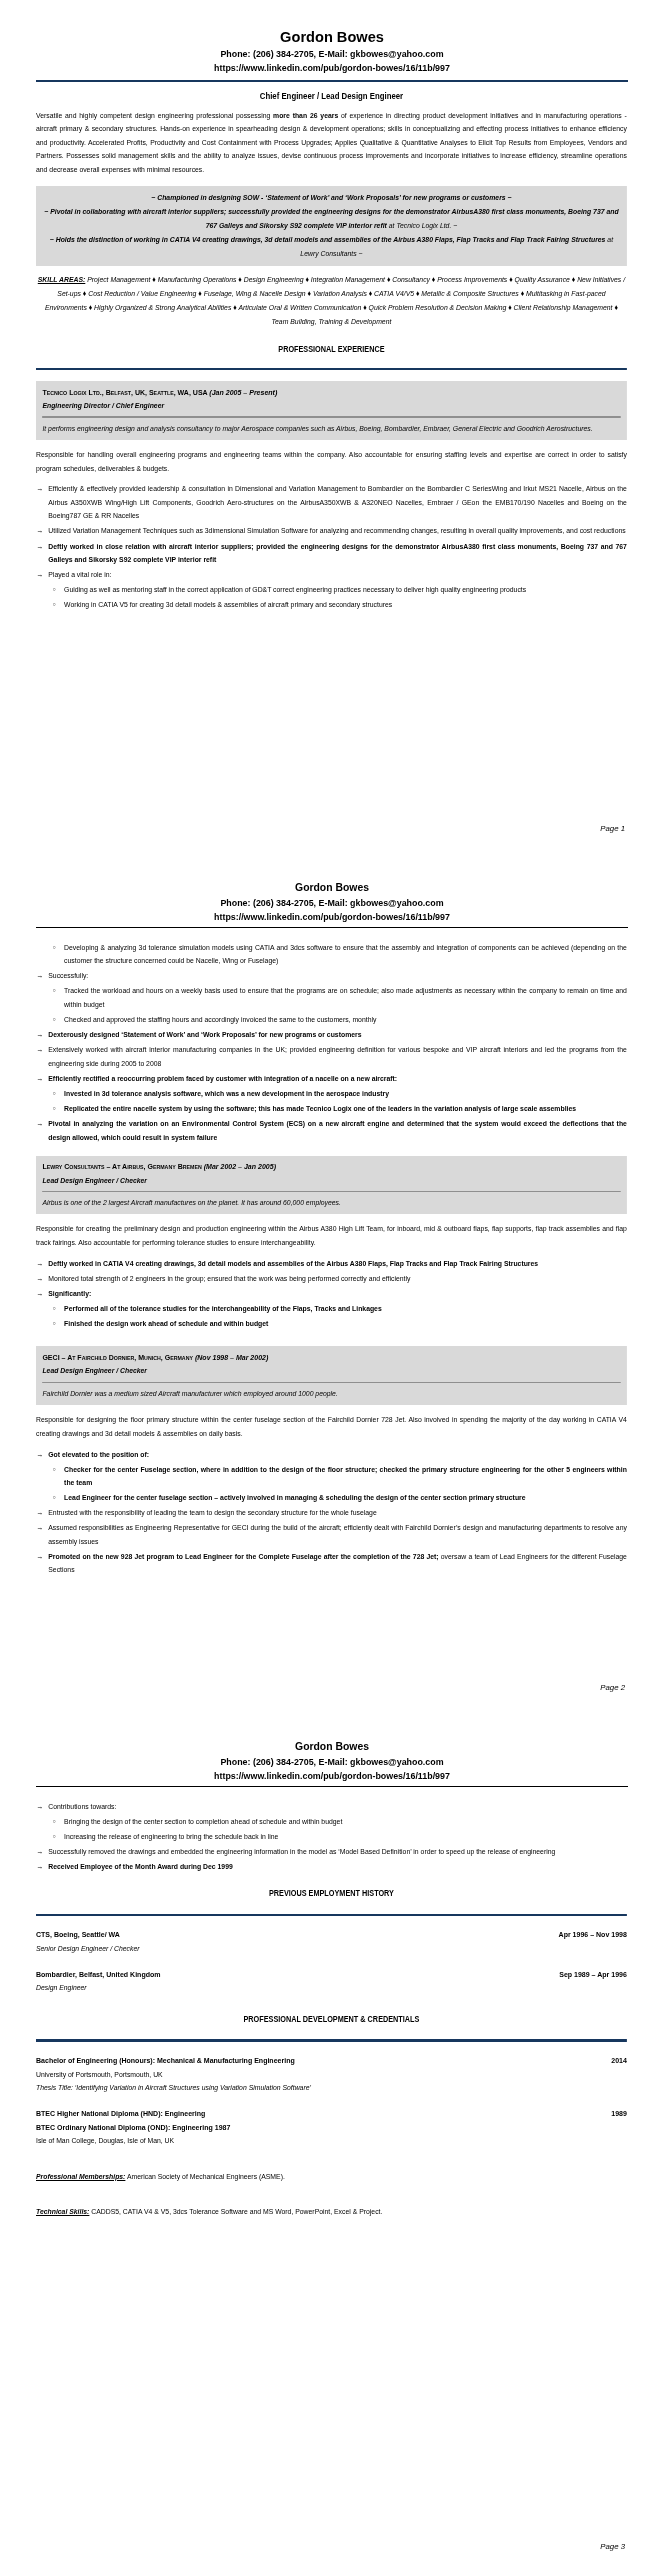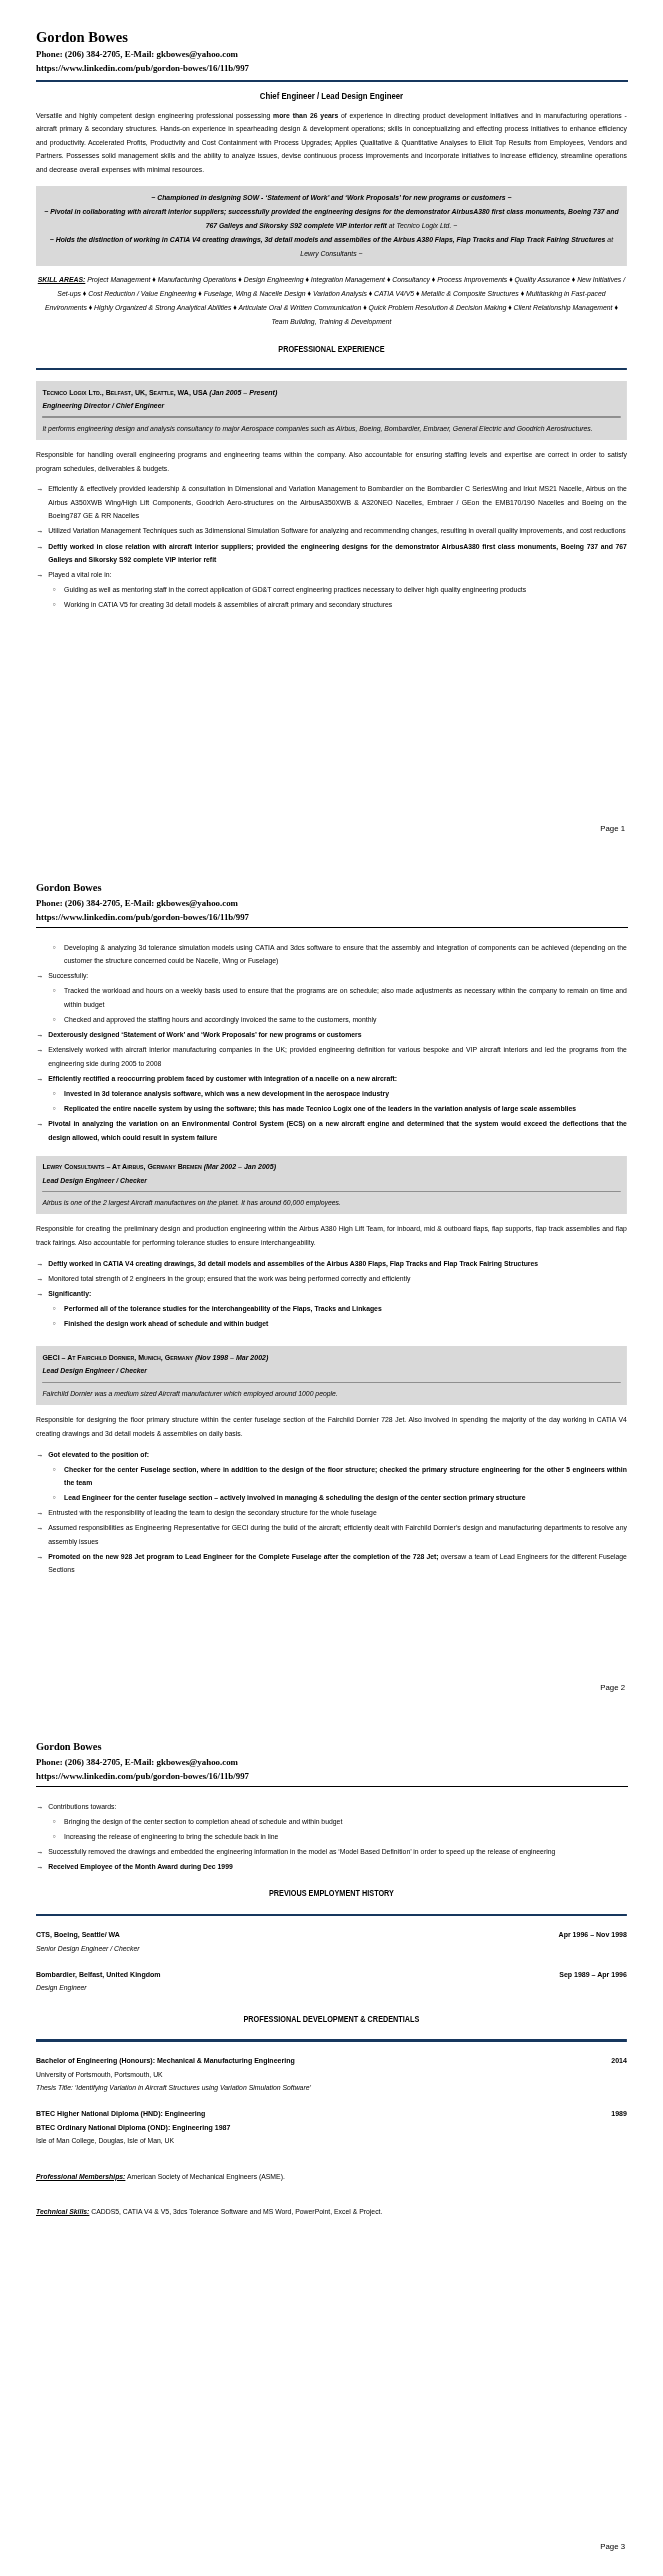--- a/index.html
+++ b/index.html
@@ -1,21 +1,21 @@
 <!DOCTYPE html>
 <html style="font-size:8.3px"><head>
 <meta charset="utf-8">
 <title>Resume Document</title>
 <style>
   html,body{margin:0;padding:0;background:#ffffff;}
   body{width:664px;color:#000;font-family:"Liberation Sans",sans-serif;}
   .page{position:relative;width:664px;height:859px;box-sizing:border-box;overflow:visible;background:#fff;}
 
   
-  .serif{font-family:Liberation Serif, serif;font-weight:bold;text-align:left;margin:0 36px;}
+  .serif{font-family:Liberation Sans, sans-serif;font-weight:bold;text-align:center;margin:0 36px;}
   .p1-name{font-size:14.6px;line-height:19px;padding-top:28px;}
   .p1-contact{font-size:8.9px;line-height:14px;}
   .p23-name{font-size:10.4px;line-height:14.6px;padding-top:22px;}
   .p23-contact{font-size:8.9px;line-height:14px;}
 
   .rule-navy{height:2.1px;background:#17375E;margin:5.2px 36px 0 36px;}
   .rule-black{height:1px;background:#000;margin:3.6px 36px 0 36px;}
 
   
   .condense{width:673px;transform:scaleX(0.878);transform-origin:0 0;margin-left:36px;}
@@ -51,21 +51,21 @@
   .prevtitle{font-style:italic;font-size:7.8px;line-height:13.5px;}
 
   .edurow{display:flex;justify-content:space-between;font-weight:bold;font-size:8px;line-height:13.5px;margin-top:12.5px;}
   .eduline{font-size:7.8px;line-height:13.5px;}
   .eduline.bold2{font-weight:bold;font-size:8px;}
   .eduline.ital{font-style:italic;}
 
   .labeled{font-size:7.8px;line-height:13.5px;margin-top:22px;}
   .labeled .label{font-weight:bold;font-style:italic;text-decoration:underline;}
 
-  .pagefoot{position:absolute;right:39px;bottom:26px;font-size:7.8px;}
+  .pagefoot{position:absolute;right:39px;bottom:26px;font-style:italic;font-size:7.8px;}
 </style>
 </head>
 <body>
 
 <div class="page">
   <div class="serif p1-name">Gordon Bowes</div>
   <div class="serif p1-contact">Phone: (206) 384-2705, E-Mail: gkbowes@yahoo.com</div>
   <div class="serif p1-contact">https://www.linkedin.com/pub/gordon-bowes/16/11b/997</div>
   <div class="rule-navy"></div>
 

